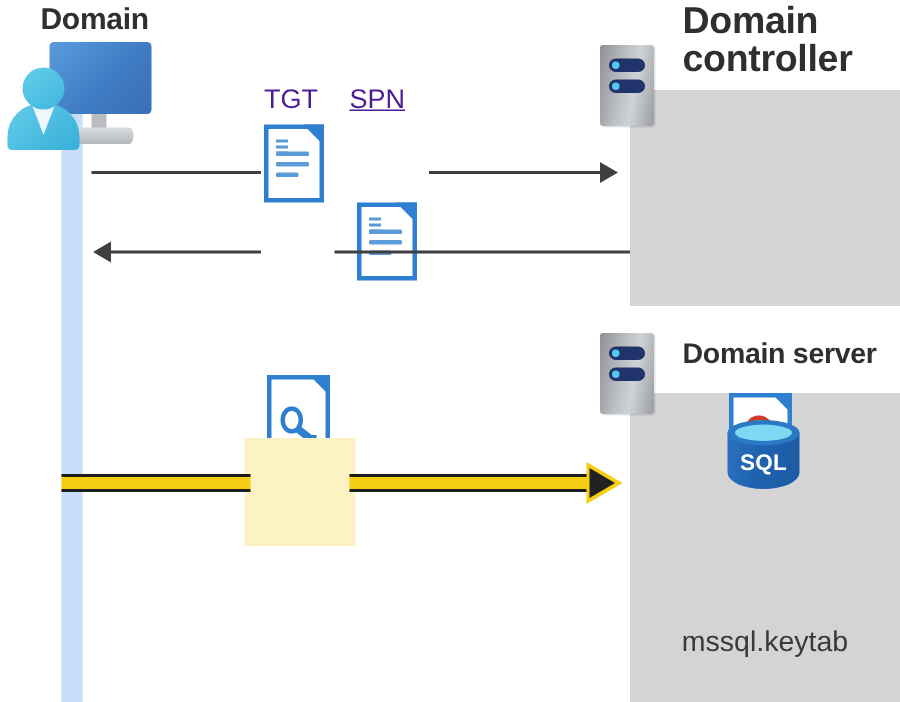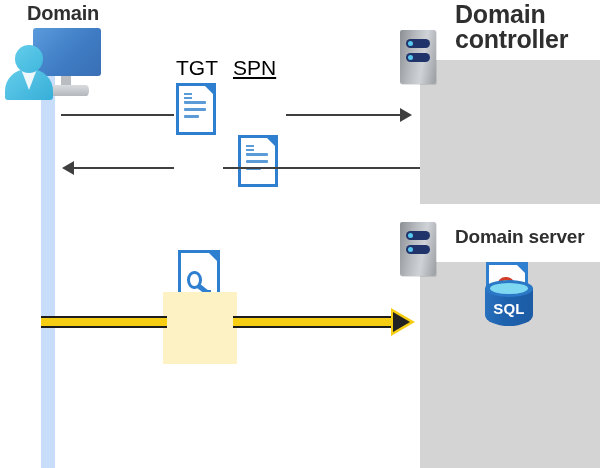--- a/index.html
+++ b/index.html
@@ -149,21 +149,21 @@
     box-sizing:border-box;
   }
   .cdoc .rib{
     position:absolute;width:9px;height:20px;background:#d23a2a;top:56%;
   }
   .cdoc .ribL{left:30%;clip-path:polygon(0 0,100% 0,100% 100%,50% 72%,0 100%);}
   .cdoc .ribR{left:52%;clip-path:polygon(0 0,100% 0,100% 100%,50% 72%,0 100%);}
 
   
   .lbl{
-    color:#000000;font-size:21px;position:absolute;white-space:nowrap;
+    color:#4c1d95;font-size:18px;position:absolute;white-space:nowrap;
   }
   .lbl-tgt{left:176px;top:56px;}
   .lbl-spn{left:233px;top:56px;text-decoration:underline;}
 
   .keytab-label{
     left:420px;top:418px;width:180px;text-align:center;
     color:#3a3a3a;font-size:19px;
   }
 
   
@@ -314,14 +314,15 @@
   <div class="abs yhead" style="left:391px;top:308px;"></div>
   <div class="abs yhead-in" style="left:393px;top:312px;"></div>
 
   <div class="abs sql">
     <div class="body"></div>
     <div class="topell"></div>
     <div class="topin"></div>
     <div class="txt">SQL</div>
   </div>
 
+  <div class="abs keytab-label">mssql.keytab</div>
 
 </div>
 
 </body></html>

